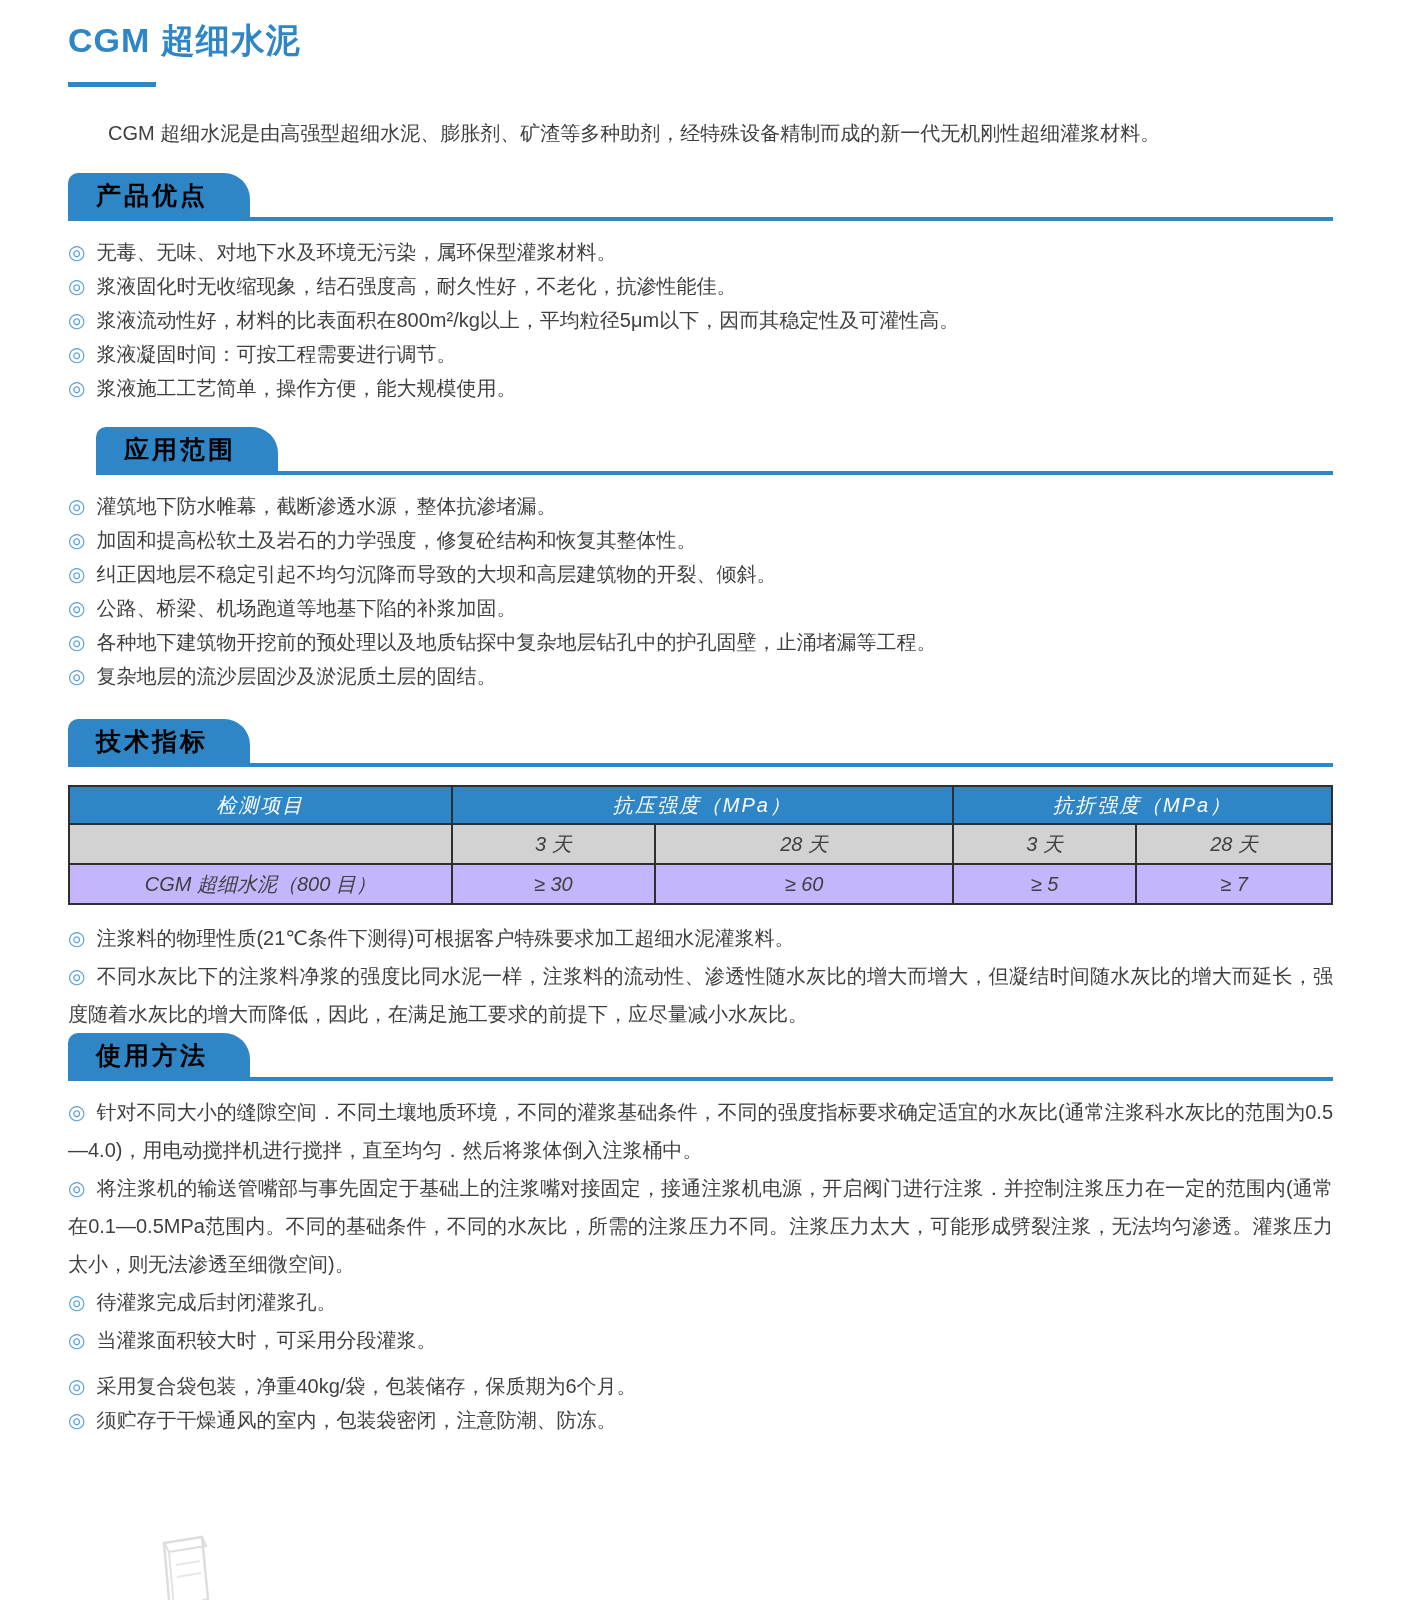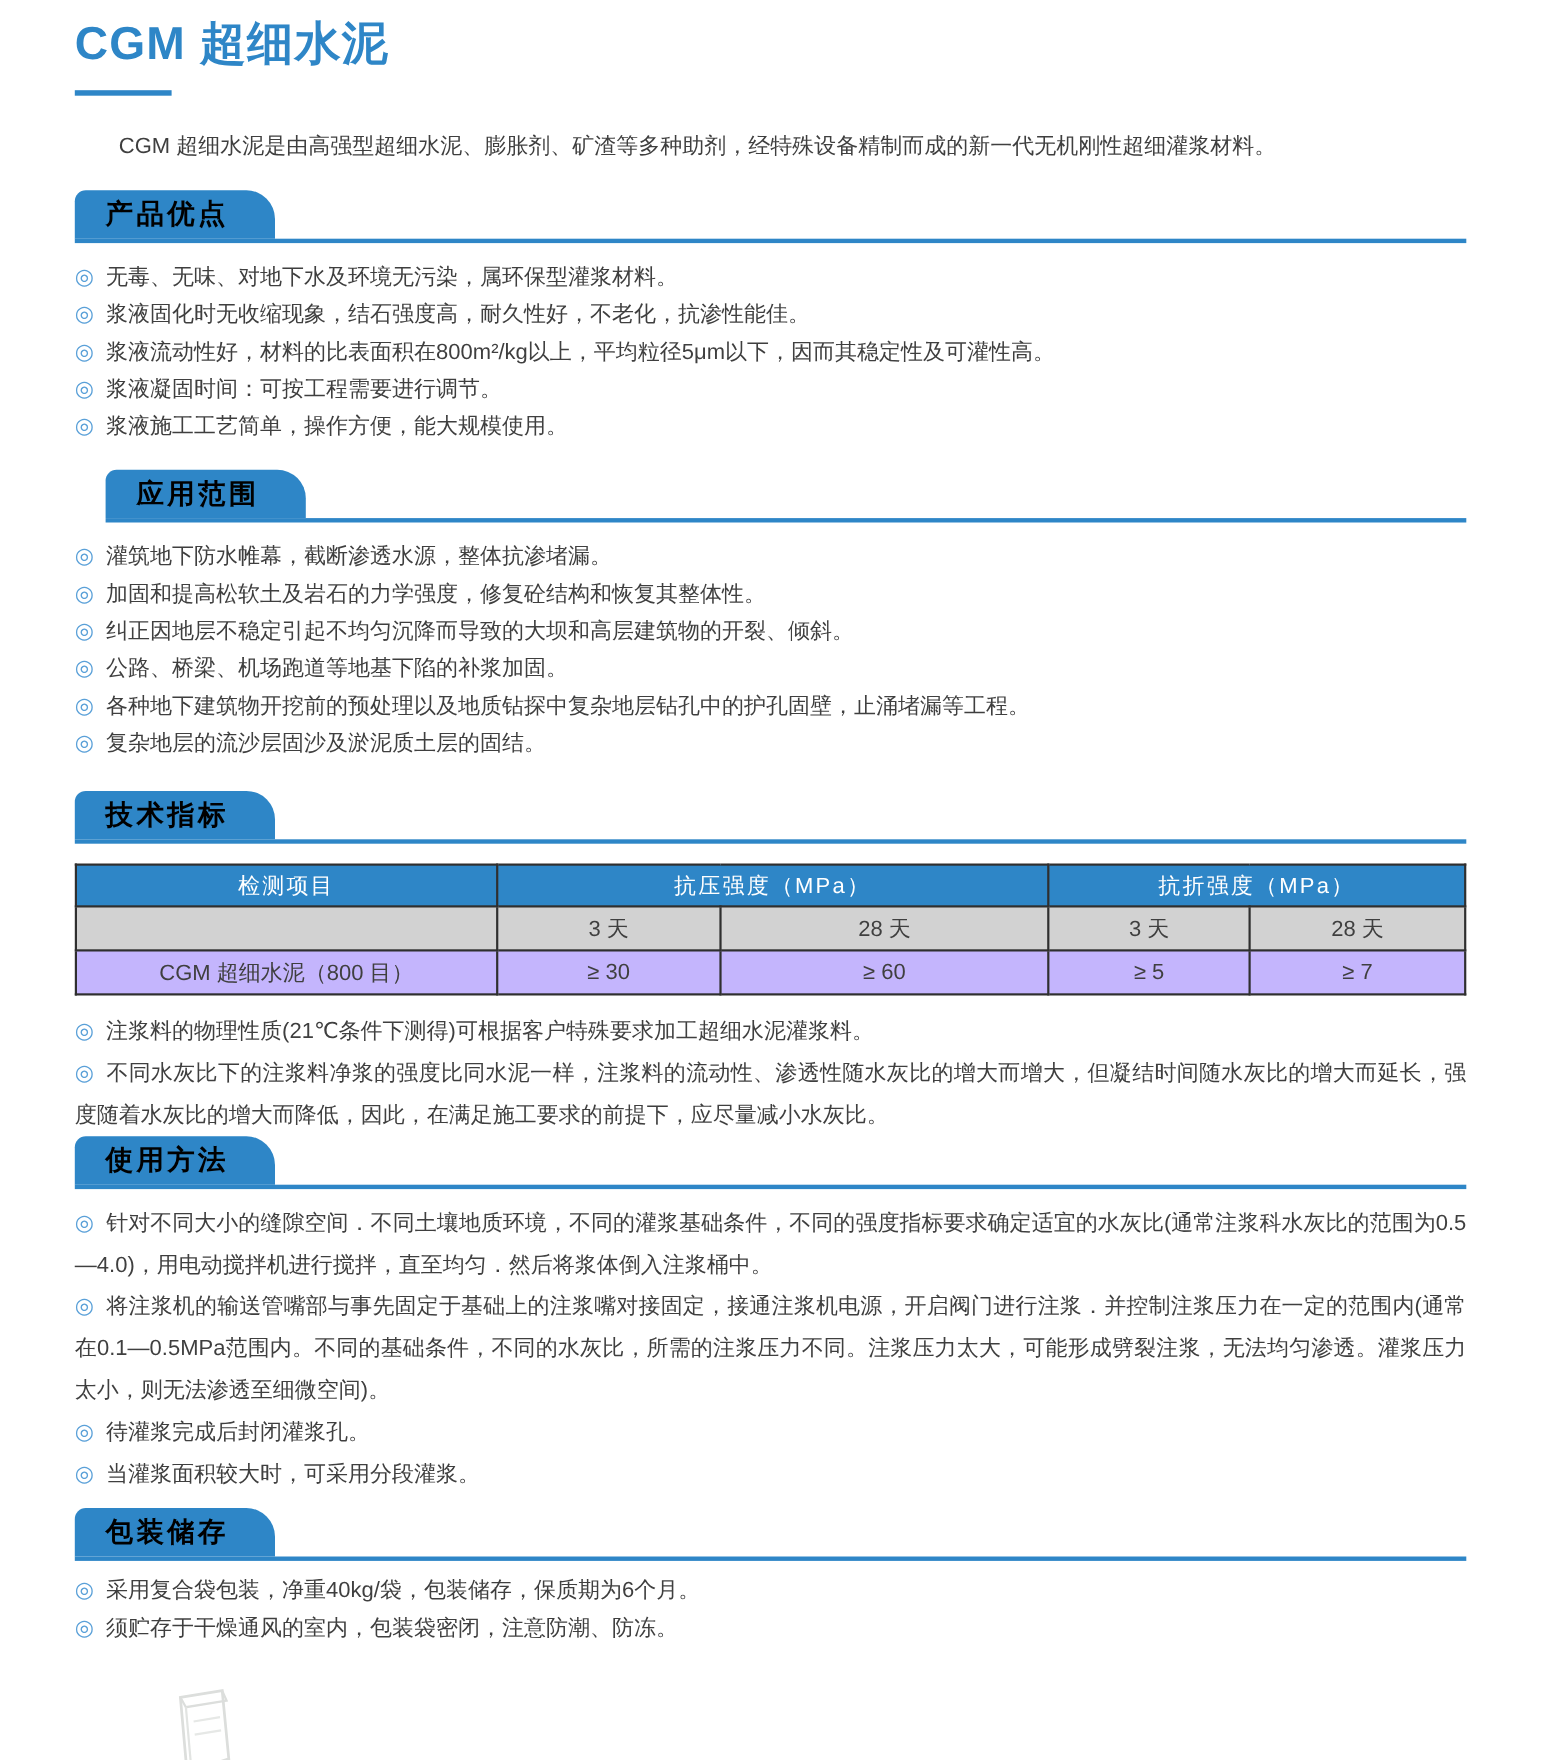--- a/index.html
+++ b/index.html
@@ -8,21 +8,21 @@
     width: 1406px; height: 1600px;
     background: #ffffff;
     font-family: "Liberation Sans", "DejaVu Sans", sans-serif;
     color: #3f3f3f;
     position: relative;
     overflow: hidden;
   }
   .page { padding: 20px 73px 0 68px; position: relative; z-index: 1; }
 
   .doc-title {
-    font-size: 42px; font-weight: bold; color: #2e86c7;
+    font-size: 34px; font-weight: bold; color: #2e86c7;
     line-height: 40px; margin: 0; letter-spacing: 1px;
   }
   .title-bar { width: 88px; height: 5px; background: #2e86c7; margin-top: 22px; }
 
   .intro { font-size: 20px; line-height: 28px; margin: 32px 0 0 0; text-indent: 2em; }
 
   .sec-head { border-bottom: 4px solid #2e86c7; font-size: 0; }
   .sec-head .tab {
     display: inline-block; vertical-align: bottom;
     background: #2e86c7; color: #000000;
@@ -41,21 +41,21 @@
   .mt-sec1 { margin-top: 26px; }
   .mt-sec2 { margin-top: 22px; margin-left: 28px; }
   .mt-sec3 { margin-top: 26px; }
   .mt-sec4 { }
   .mt-sec5 { margin-top: 12px; }
 
   .spec {
     width: 100%; border-collapse: collapse; margin-top: 18px;
     table-layout: fixed; font-size: 20px;
   }
-  .spec td { border: 2px solid #2f2f2f; text-align: center; padding: 0; }
+  .spec td { border: 2px solid #2f2f2f; text-align: center; padding: 0; font-style: italic; }
   .spec .head td { background: #2e86c7; color: #ffffff; height: 38px; letter-spacing: 2px; }
   .spec .sub td { background: #d2d2d2; height: 40px; }
   .spec .data td { background: #c4b5fd; height: 40px; }
 
   .notes { margin-top: 14px; }
   .usage { margin-top: 12px; }
   .pack { margin-top: 10px; }
 
   .watermark {
     position: absolute; left: 140px; top: 1533px;
@@ -138,23 +138,20 @@
   <div class="sec-head mt-sec4">
     <span class="tab"><span>使用方法</span></span>
   </div>
   <div class="list wrap usage">
     <p class="li"><span class="mark">◎</span><span>针对不同大小的缝隙空间．不同土壤地质环境，不同的灌浆基础条件，不同的强度指标要求确定适宜的水灰比(通常注浆科水灰比的范围为0.5—4.0)，用电动搅拌机进行搅拌，直至均匀．然后将浆体倒入注浆桶中。</span></p>
     <p class="li"><span class="mark">◎</span><span>将注浆机的输送管嘴部与事先固定于基础上的注浆嘴对接固定，接通注浆机电源，开启阀门进行注浆．并控制注浆压力在一定的范围内(通常在0.1—0.5MPa范围内。不同的基础条件，不同的水灰比，所需的注浆压力不同。注浆压力太大，可能形成劈裂注浆，无法均匀渗透。灌浆压力太小，则无法渗透至细微空间)。</span></p>
     <p class="li"><span class="mark">◎</span><span>待灌浆完成后封闭灌浆孔。</span></p>
     <p class="li"><span class="mark">◎</span><span>当灌浆面积较大时，可采用分段灌浆。</span></p>
   </div>
 
-  <div class="sec-head mt-sec5">
-    <span class="tab"><span>包装储存</span></span>
-  </div>
   <div class="list tight pack">
     <p class="li"><span class="mark">◎</span><span>采用复合袋包装，净重40kg/袋，包装储存，保质期为6个月。</span></p>
     <p class="li"><span class="mark">◎</span><span>须贮存于干燥通风的室内，包装袋密闭，注意防潮、防冻。</span></p>
   </div>
 
 </div>
 
 <svg class="watermark" viewBox="0 0 86 80" fill="none">
   <path d="M24 10 L62 4 L68 66 L30 78 Z" stroke="#dcdedc" stroke-width="2.5"></path>
   <path d="M24 10 L29 19 L66 13 L62 4" stroke="#dcdedc" stroke-width="2"></path>

